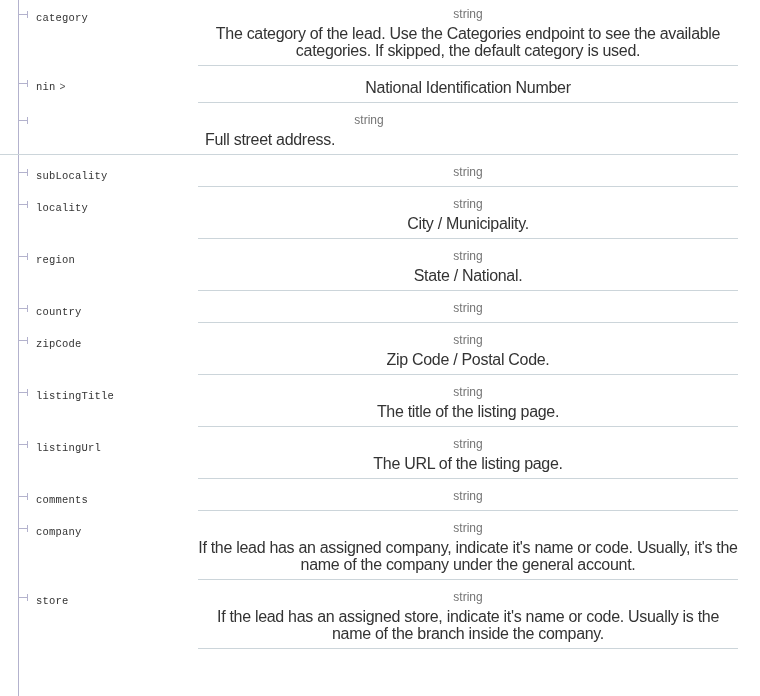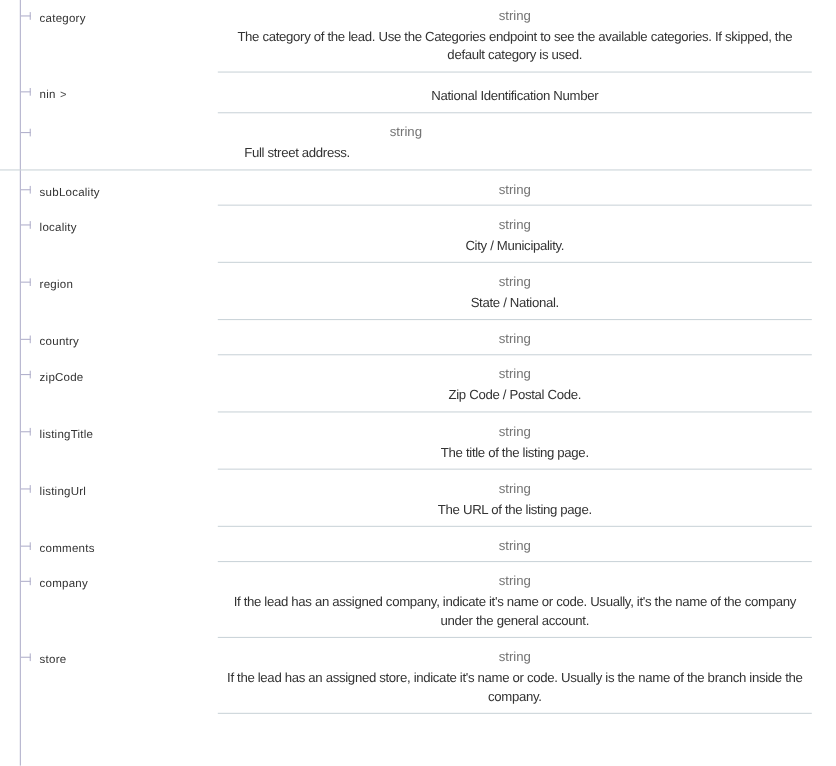--- a/index.html
+++ b/index.html
@@ -59,41 +59,41 @@
   .cell-right {
     flex: 1;
     box-sizing: border-box;
     padding: 10px 0 6px 0;
     margin-right: 22px;
     border-bottom: 1px solid var(--separator, #ccd5da);
     text-align: center;
   }
   .row.first .cell-right { padding-top: 7px; }
   .field-name {
-    font-family: Liberation Sans, sans-serif;
+    font-family: Liberation Mono, monospace;
     font-size: 10.5px;
     letter-spacing: 0.2px;
     color: var(--field-text, #333333);
     cursor: pointer;
     text-align: center;
   }
   .chevron {
     font-family: "Liberation Mono", monospace;
     font-size: 10px;
     color: #555;
     margin-left: 4px;
     cursor: pointer;
   }
   .field-type {
     font-size: 12px;
     line-height: 15px;
     color: var(--type-text, #747474);
   }
   .field-desc {
-    font-size: 12px;
+    font-size: 16px;
     letter-spacing: -0.3px;
     line-height: 17px;
     margin-top: 3px;
     color: var(--body-text, #333333);
     max-width: 540px;
   }
   .field-desc:empty { display: none; }
 </style>
 </head>
 <body>

